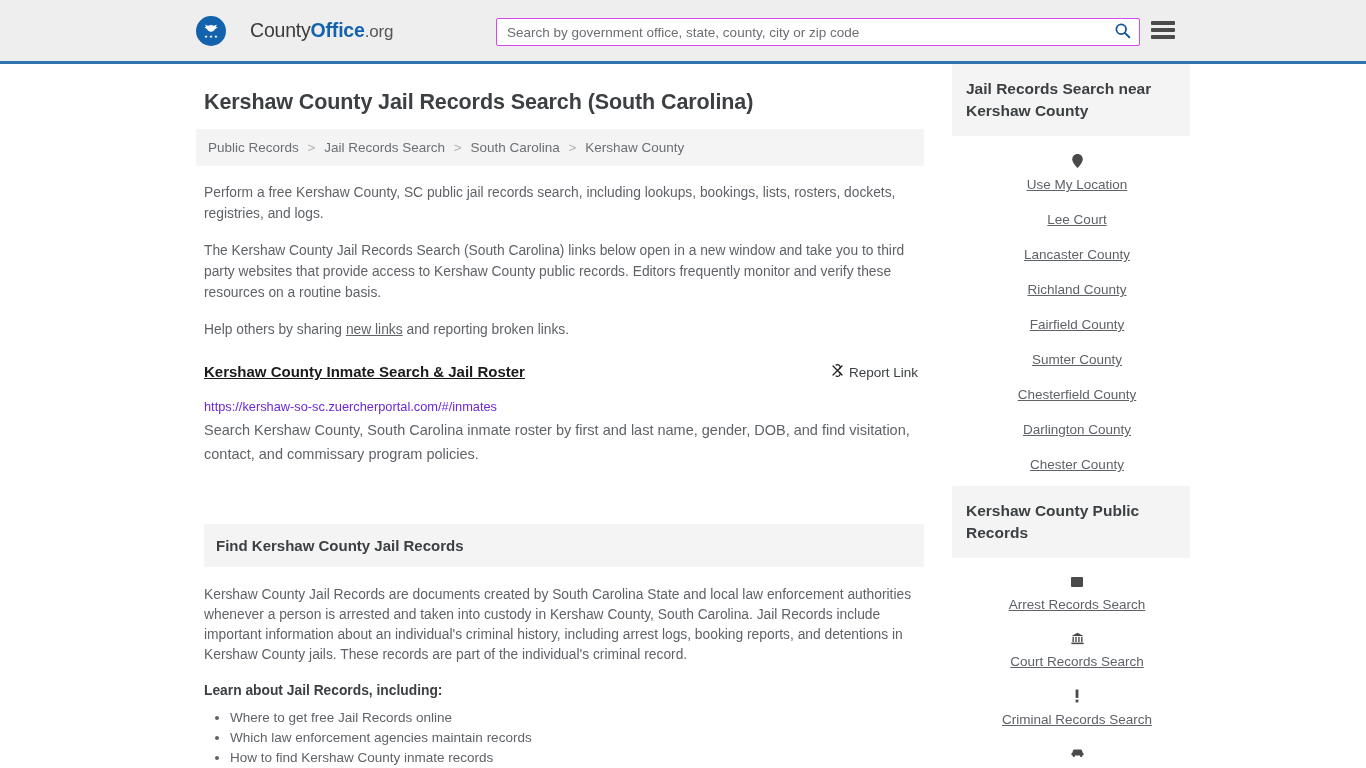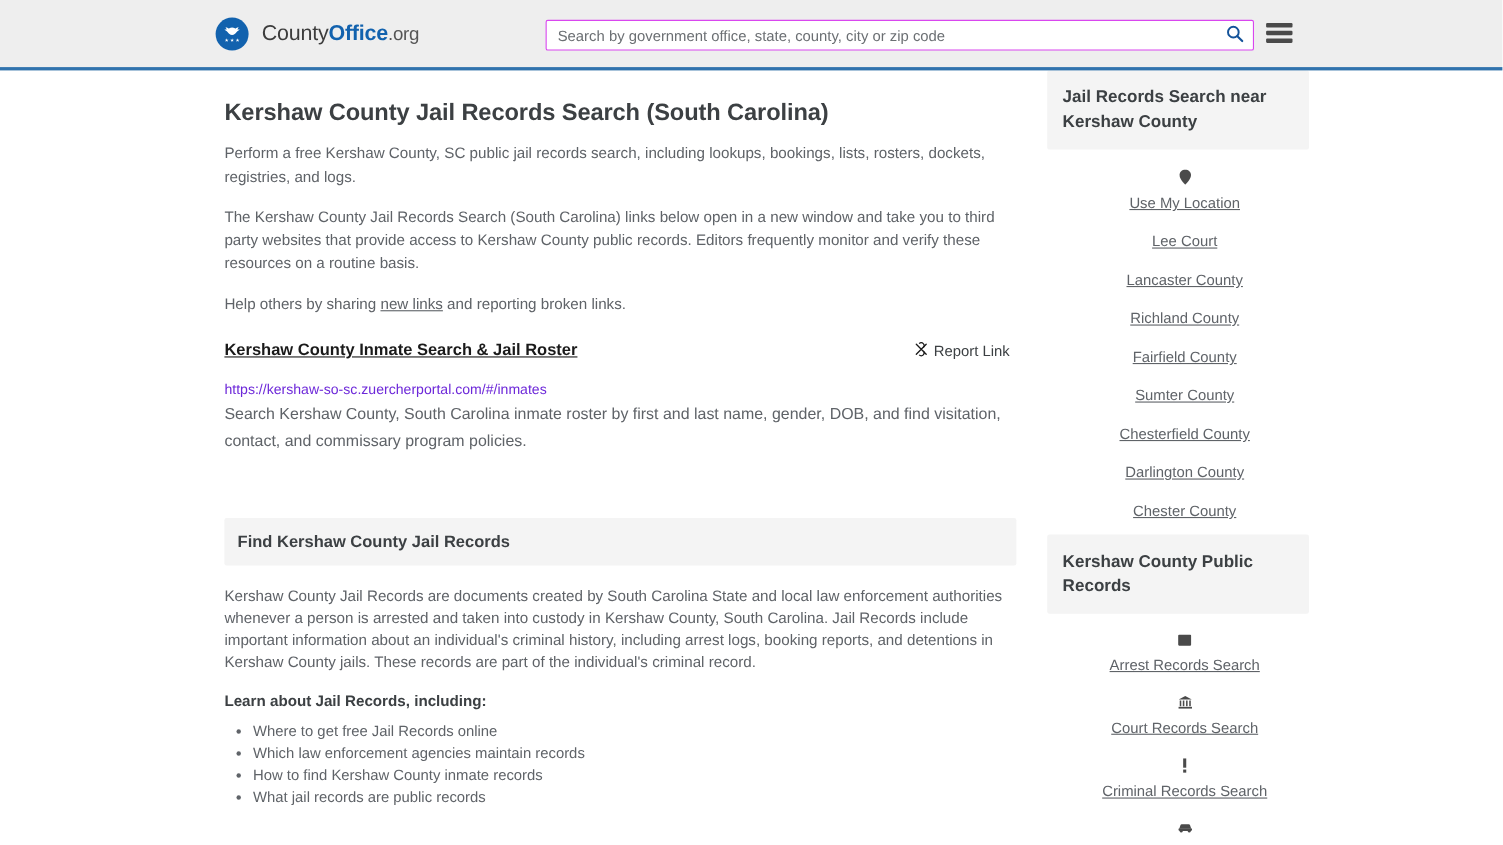--- a/index.html
+++ b/index.html
@@ -20,21 +20,21 @@
     border-bottom: 3px solid #3073ad;
     display: flex;
     align-items: center;
     position: relative;
   }
 
   .brand {
     display: flex;
     align-items: center;
     margin-left: 196px;
-    gap: 12px;
+    gap: 24px;
     text-decoration: none;
   }
 
   .brand-mark {
     width: 30px;
     height: 30px;
     border-radius: 50%;
     background: #1262ae;
     display: flex;
     flex-direction: column;
@@ -305,20 +305,29 @@
     <span></span>
   </button>
 </div>
 
 <div class="page">
 
   <div class="main-col">
 
     <h1 class="page-title">Kershaw County Jail Records Search (South Carolina)</h1>
 
+    <div class="breadcrumb">
+      <a href="#">Public Records</a>
+      <span class="sep">&gt;</span>
+      <a href="#">Jail Records Search</a>
+      <span class="sep">&gt;</span>
+      <a href="#">South Carolina</a>
+      <span class="sep">&gt;</span>
+      <a href="#">Kershaw County</a>
+    </div>
 
     <p class="body-text">Perform a free Kershaw County, SC public jail records search, including lookups, bookings, lists, rosters, dockets, registries, and logs.</p>
     <p class="body-text">The Kershaw County Jail Records Search (South Carolina) links below open in a new window and take you to third party websites that provide access to Kershaw County public records. Editors frequently monitor and verify these resources on a routine basis.</p>
 
     <p class="body-text"><span>Help others by sharing </span><a href="#">new links</a><span> and reporting broken links.</span></p>
 
     <div class="result">
       <div class="result-head">
         <a class="result-title" href="#">Kershaw County Inmate Search &amp; Jail Roster</a>
         <a class="report-link" href="#">

